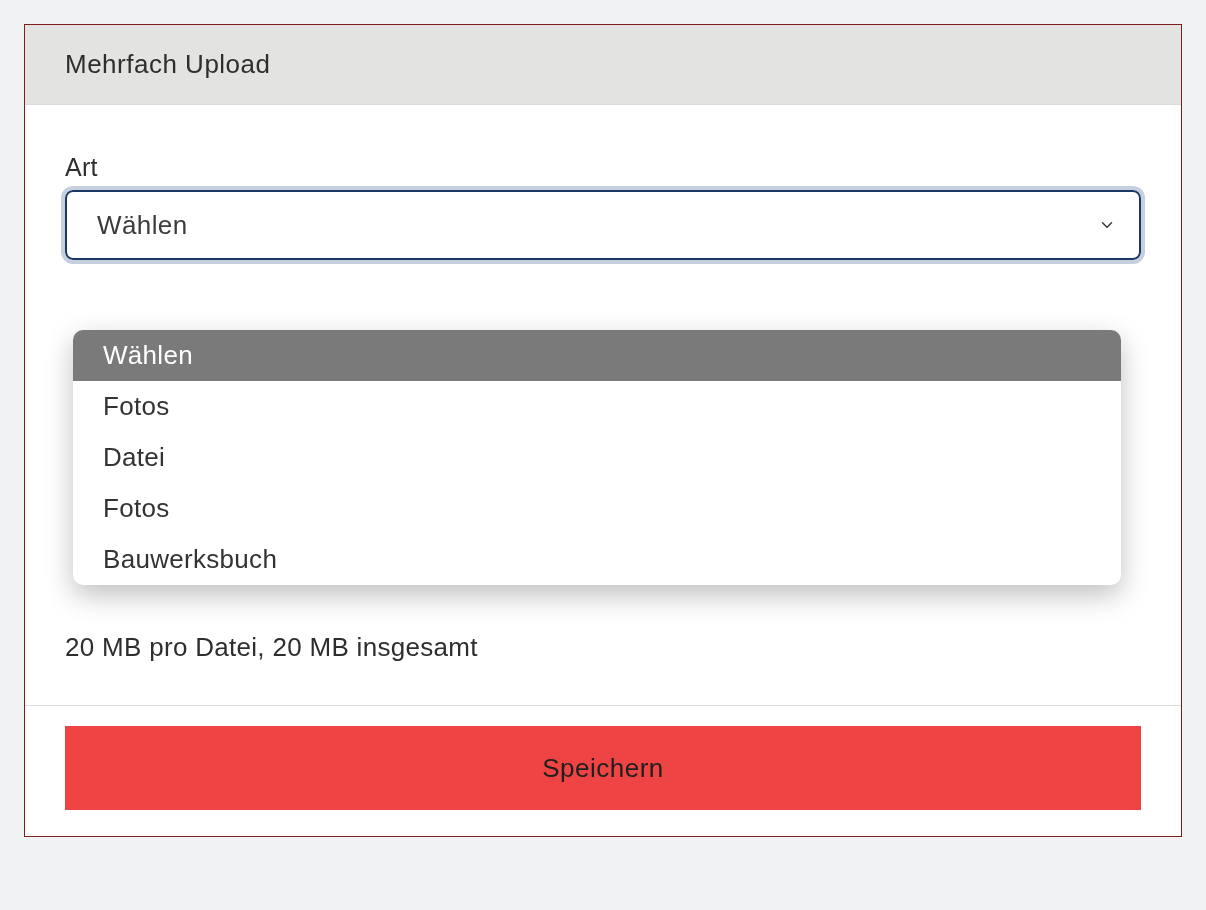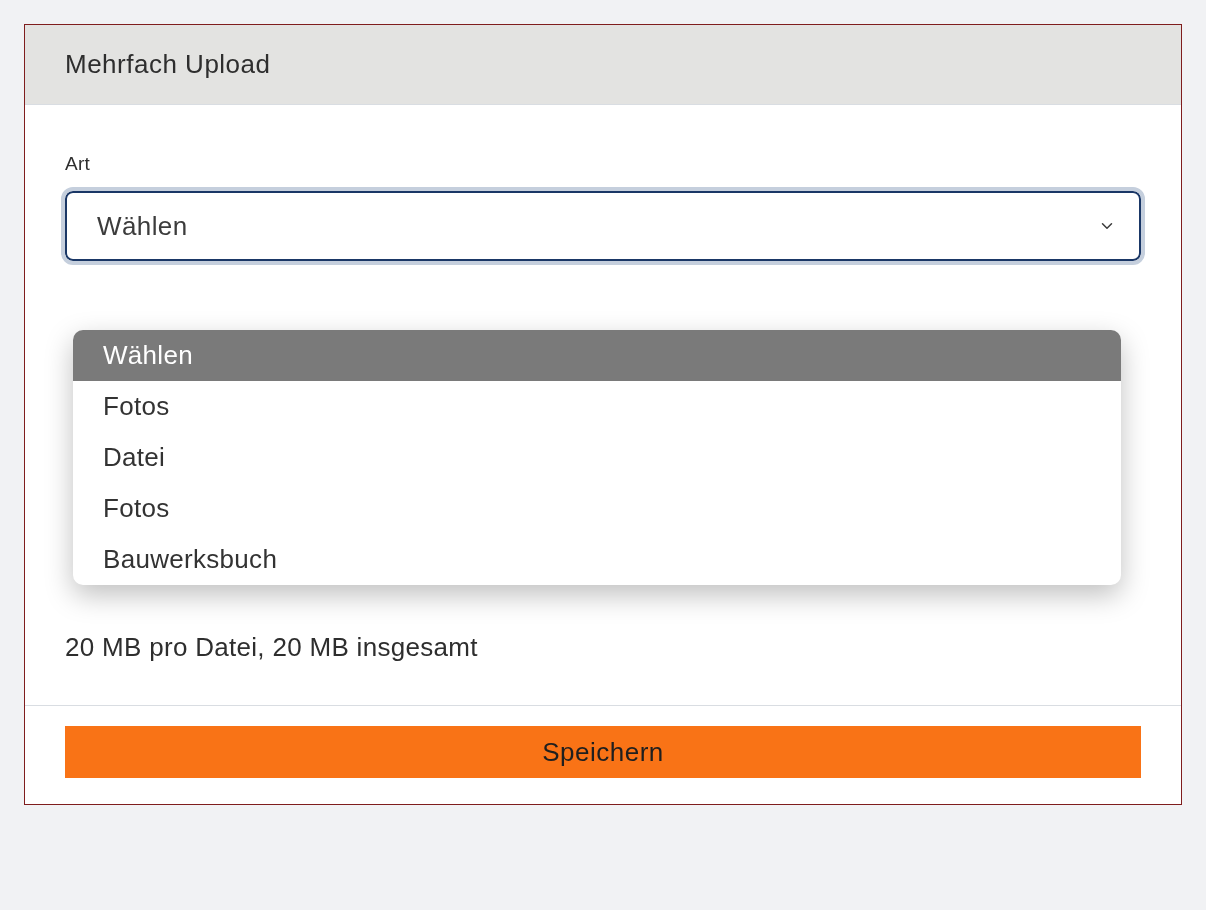--- a/index.html
+++ b/index.html
@@ -28,24 +28,24 @@
       font-weight: 500;
       color: #2e2e2e;
       letter-spacing: 0.5px;
     }
     .card-body {
       padding: 48px 40px 56px 40px;
       position: relative;
       min-height: 600px;
     }
     .form-label {
-      font-size: 19px;
+      font-size: 25px;
       color: #2e2e2e;
       display: block;
-      margin-bottom: 16px;
+      margin-bottom: 8px;
       letter-spacing: 0.3px;
     }
     .select-wrap {
       position: relative;
     }
     .select-field {
       width: 100%;
       height: 70px;
       border: 2px solid #1a3766;
       border-radius: 8px;
@@ -106,22 +106,22 @@
       color: #2e2e2e;
       letter-spacing: 0.3px;
     }
     .card-footer {
       background: #fff;
       padding: 20px 40px 26px 40px;
       border-top: 1px solid #d9dde2;
     }
     .btn-save {
       width: 100%;
-      height: 52px;
-      background: #f97316;
+      height: 84px;
+      background: #ef4444;
       border: none;
       font-size: 26px;
       color: #1f1f1f;
       cursor: pointer;
       letter-spacing: 0.5px;
       font-family: inherit;
     }
   </style>
 </head>
 <body>

